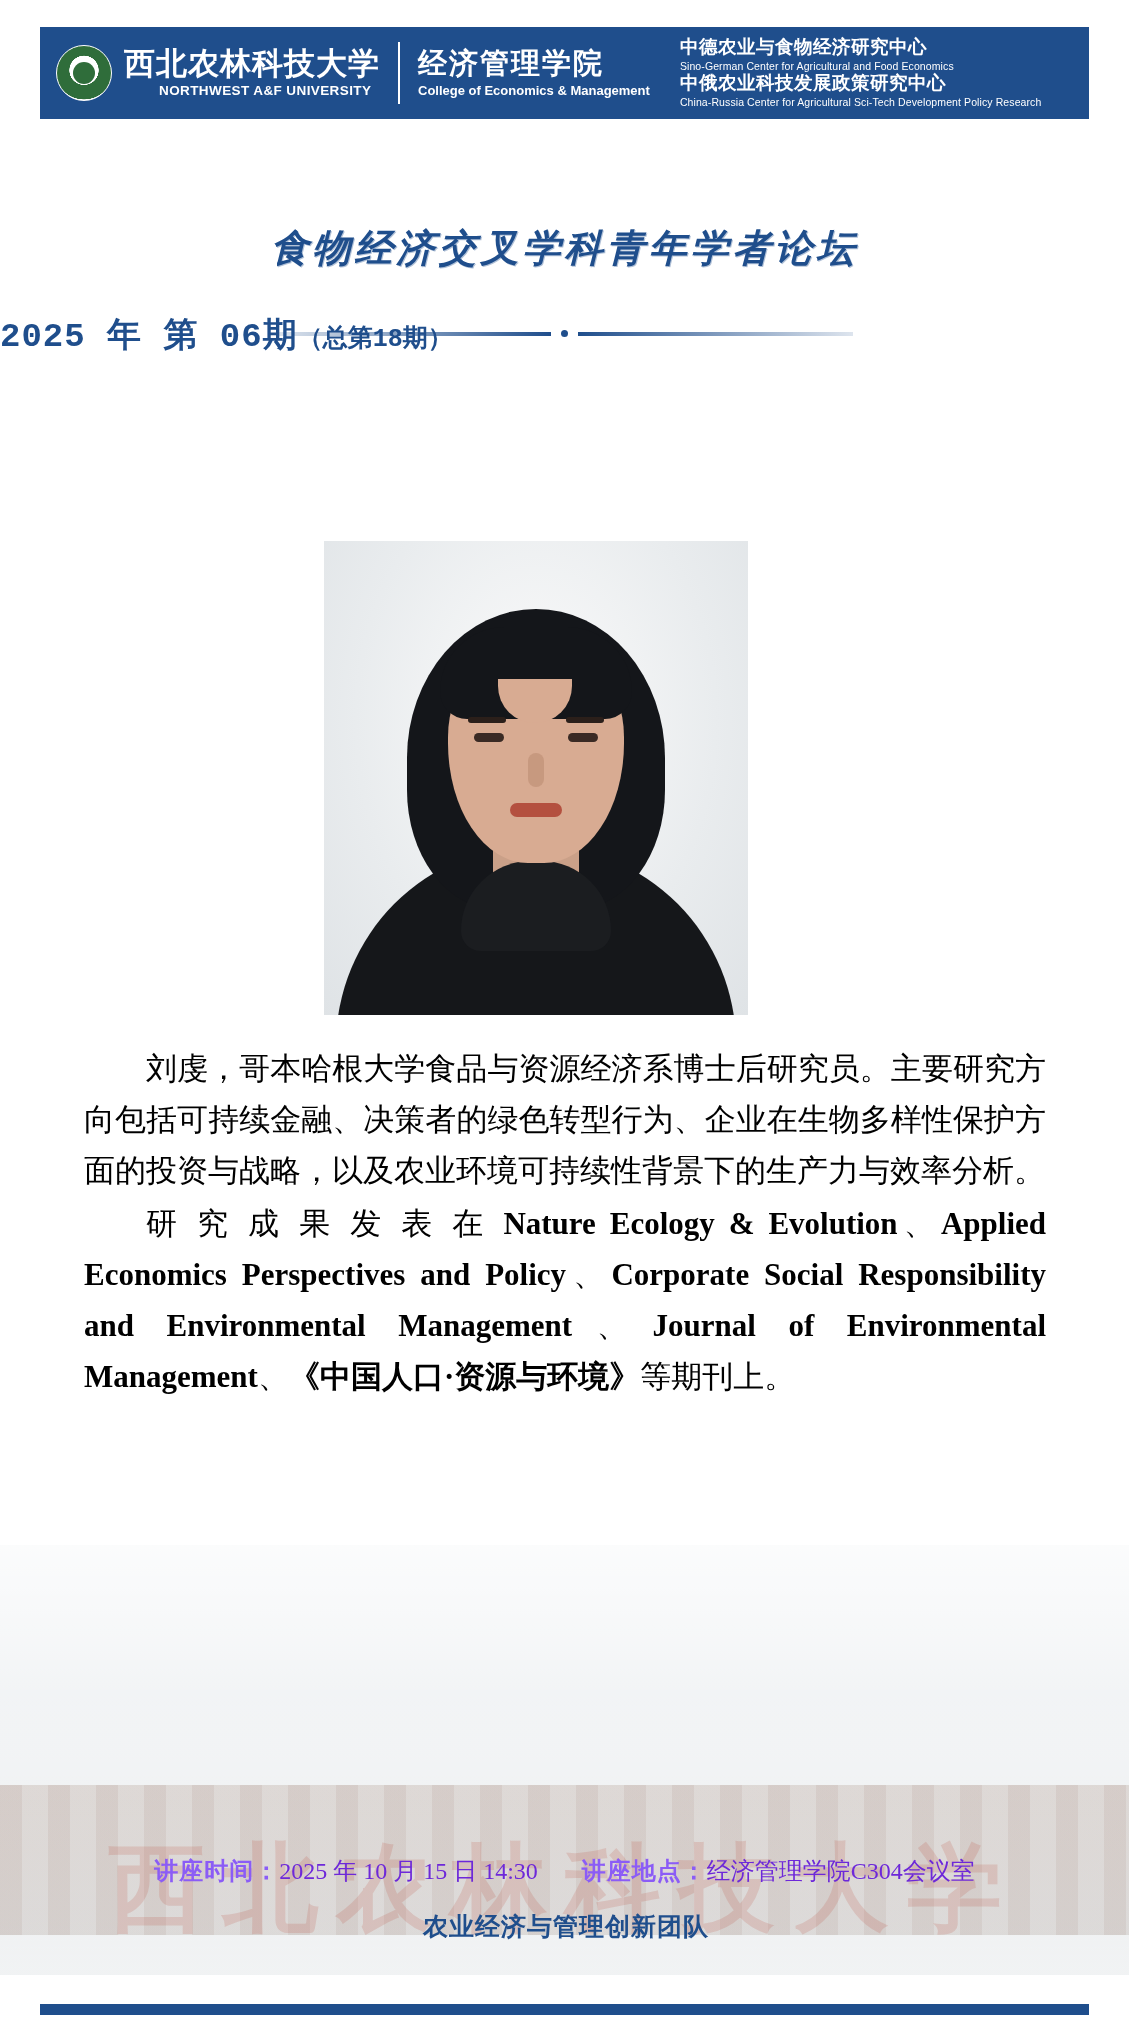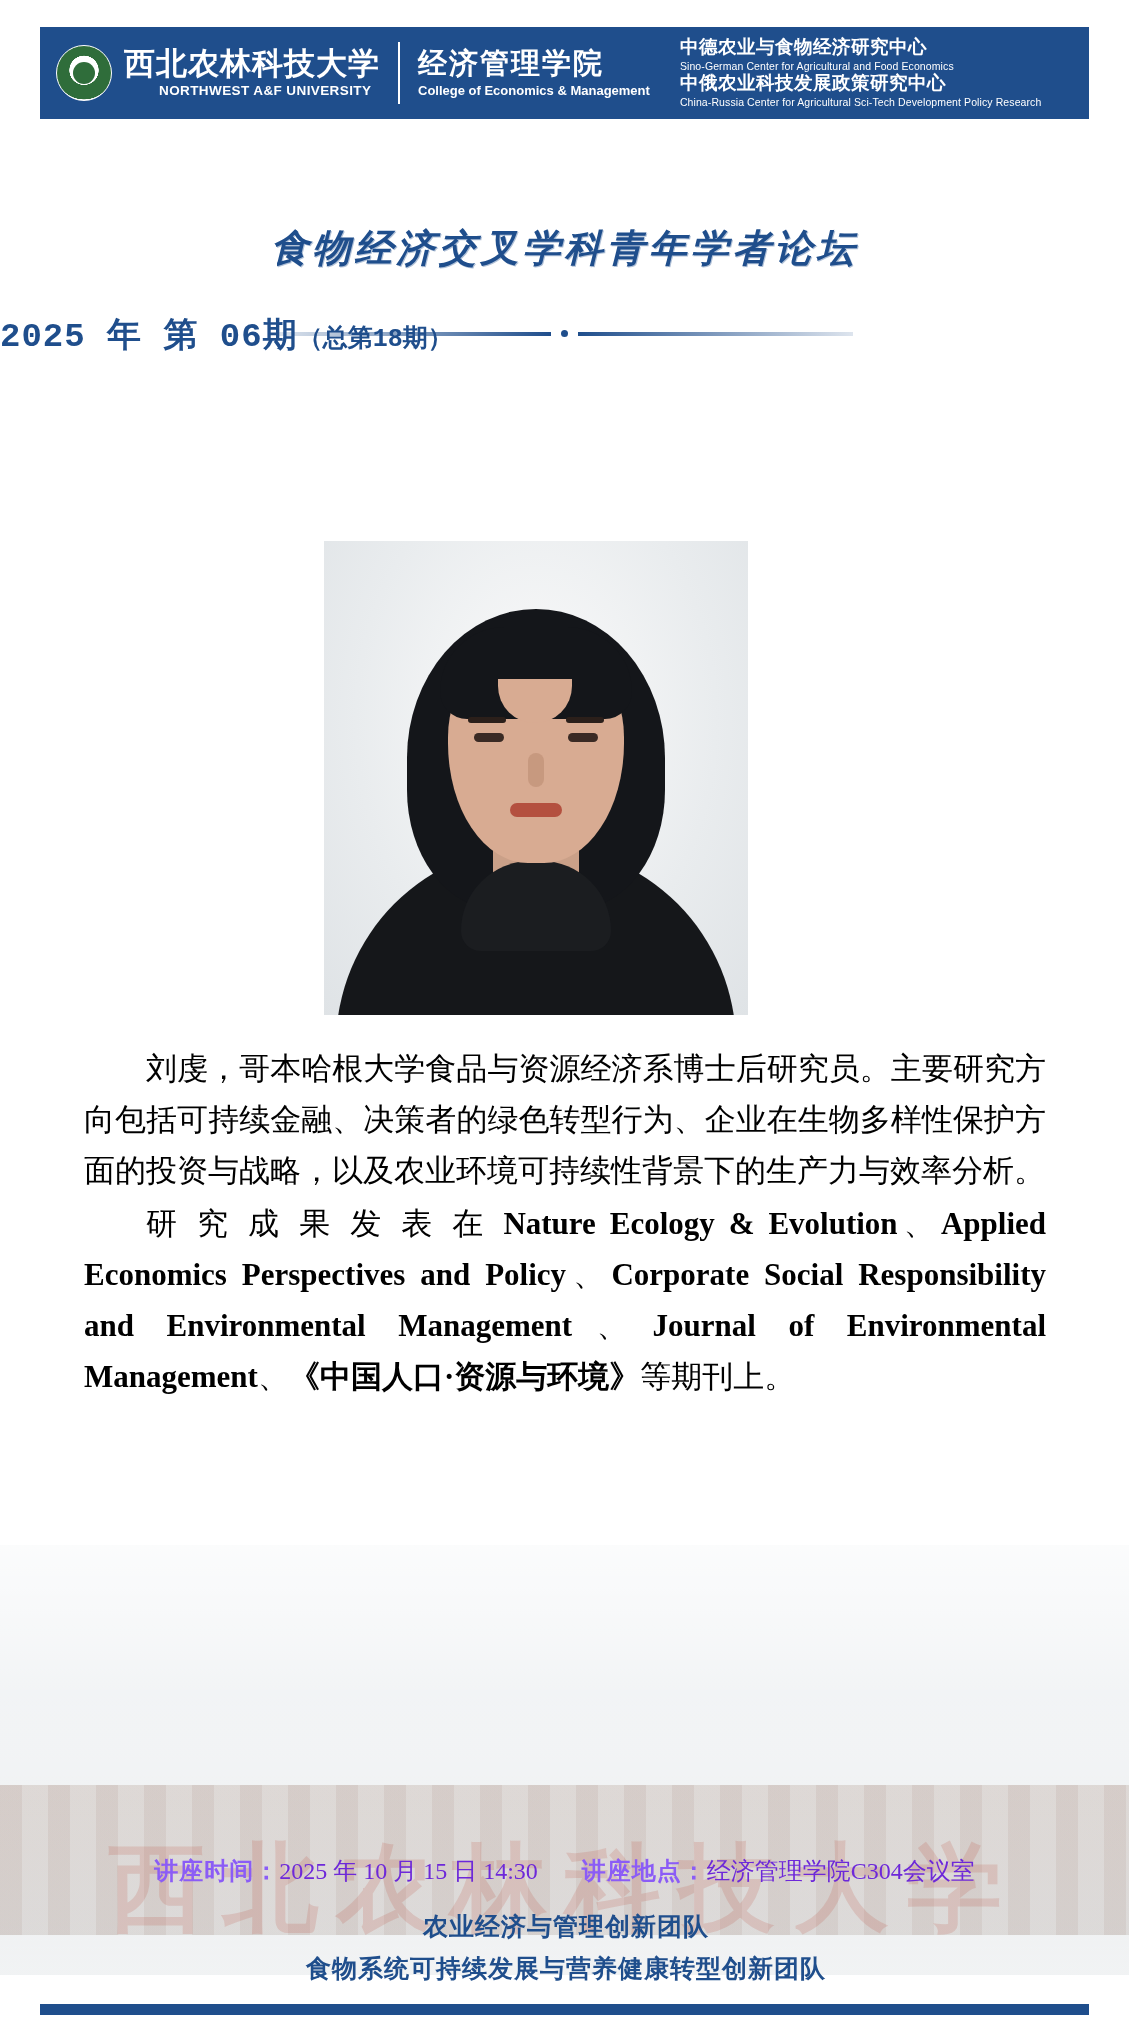--- a/index.html
+++ b/index.html
@@ -475,16 +475,15 @@
     <p class="indent p2">
       <span>研 究 成 果 发 表 在 </span><span class="en-bold">Nature  Ecology  &amp;  Evolution</span><span>、</span><span class="en-bold">Applied  Economics  Perspectives  and  Policy</span><span>、</span><span class="en-bold">Corporate  Social  Responsibility  and  Environmental  Management</span><span>、</span><span class="en-bold">Journal  of  Environmental  Management</span><span>、</span><span class="en-bold">《中国人口·资源与环境》</span><span>等期刊上。</span>
     </p>
   </div>
 
   <div class="foot-line">
     <span class="k">讲座时间：</span><span class="v">2025 年 10 月 15 日 14:30</span><span class="foot-gap"></span><span class="k">讲座地点：</span><span class="v">经济管理学院C304会议室</span>
   </div>
 
   <div class="team team1">农业经济与管理创新团队</div>
-  <div class="team team2">食物系统可持续发展与营养健康转型创新团队</div>
 
   <div class="bottom-bar"></div>
 </div>
 
 </body></html>

